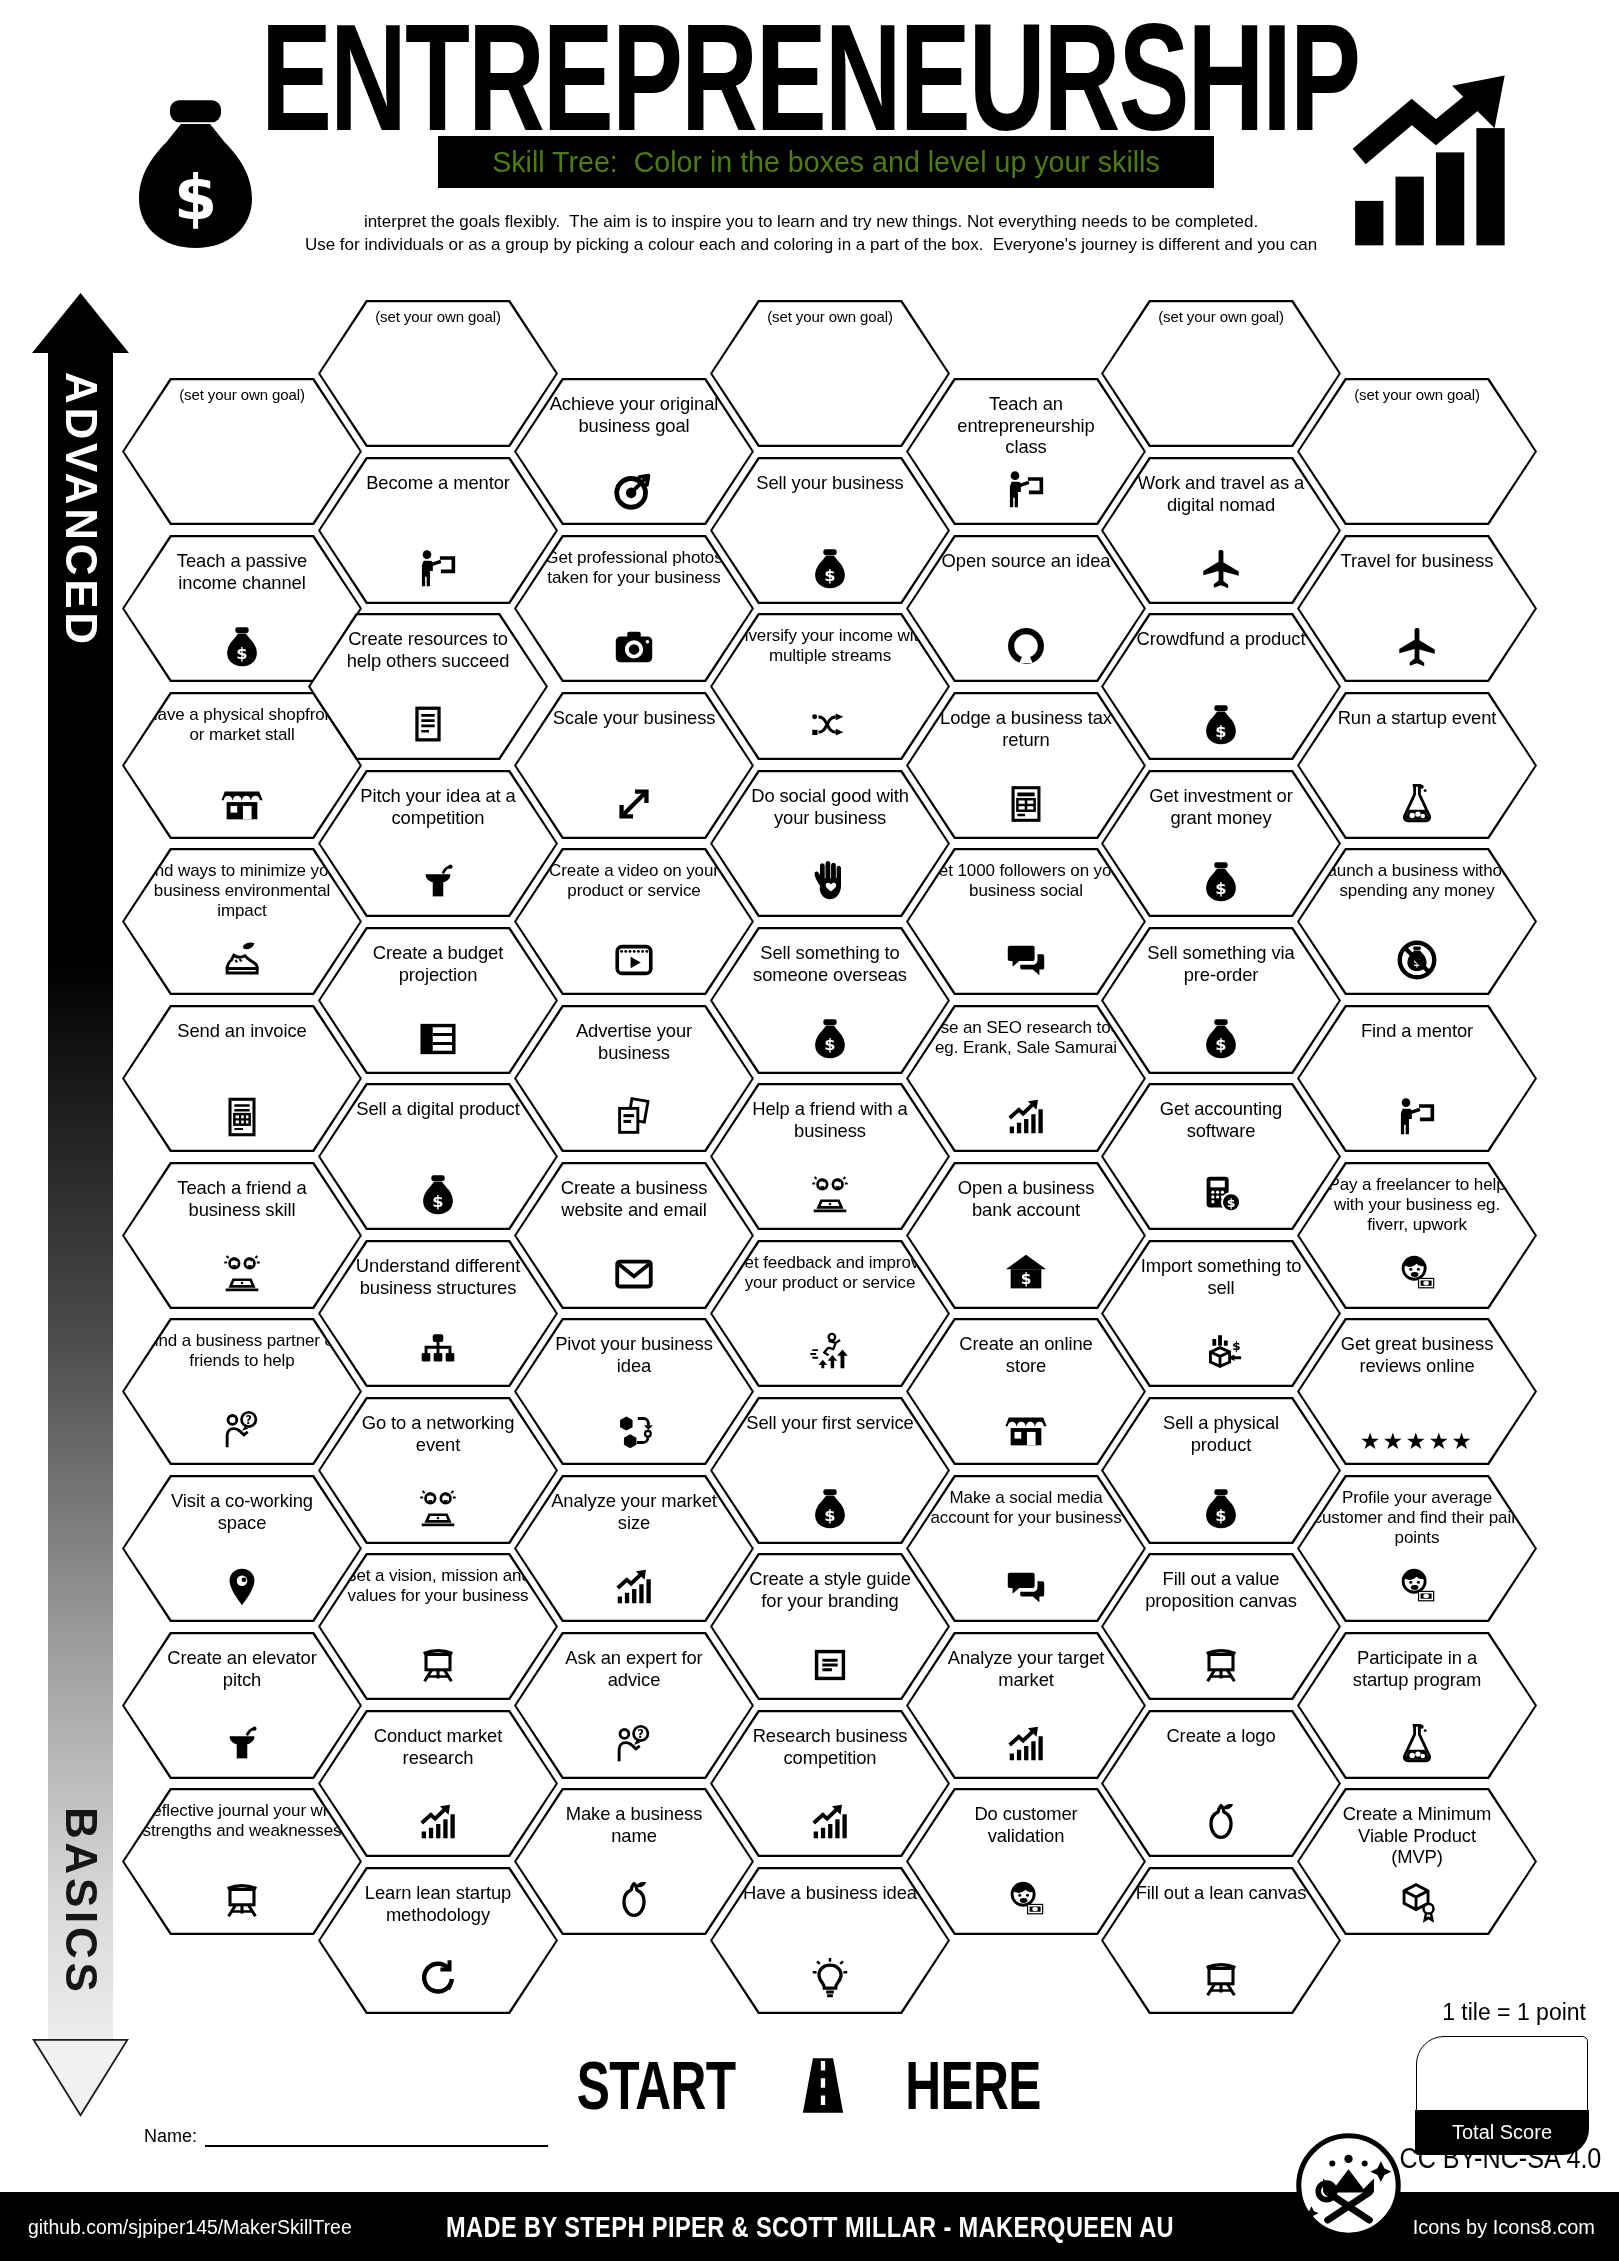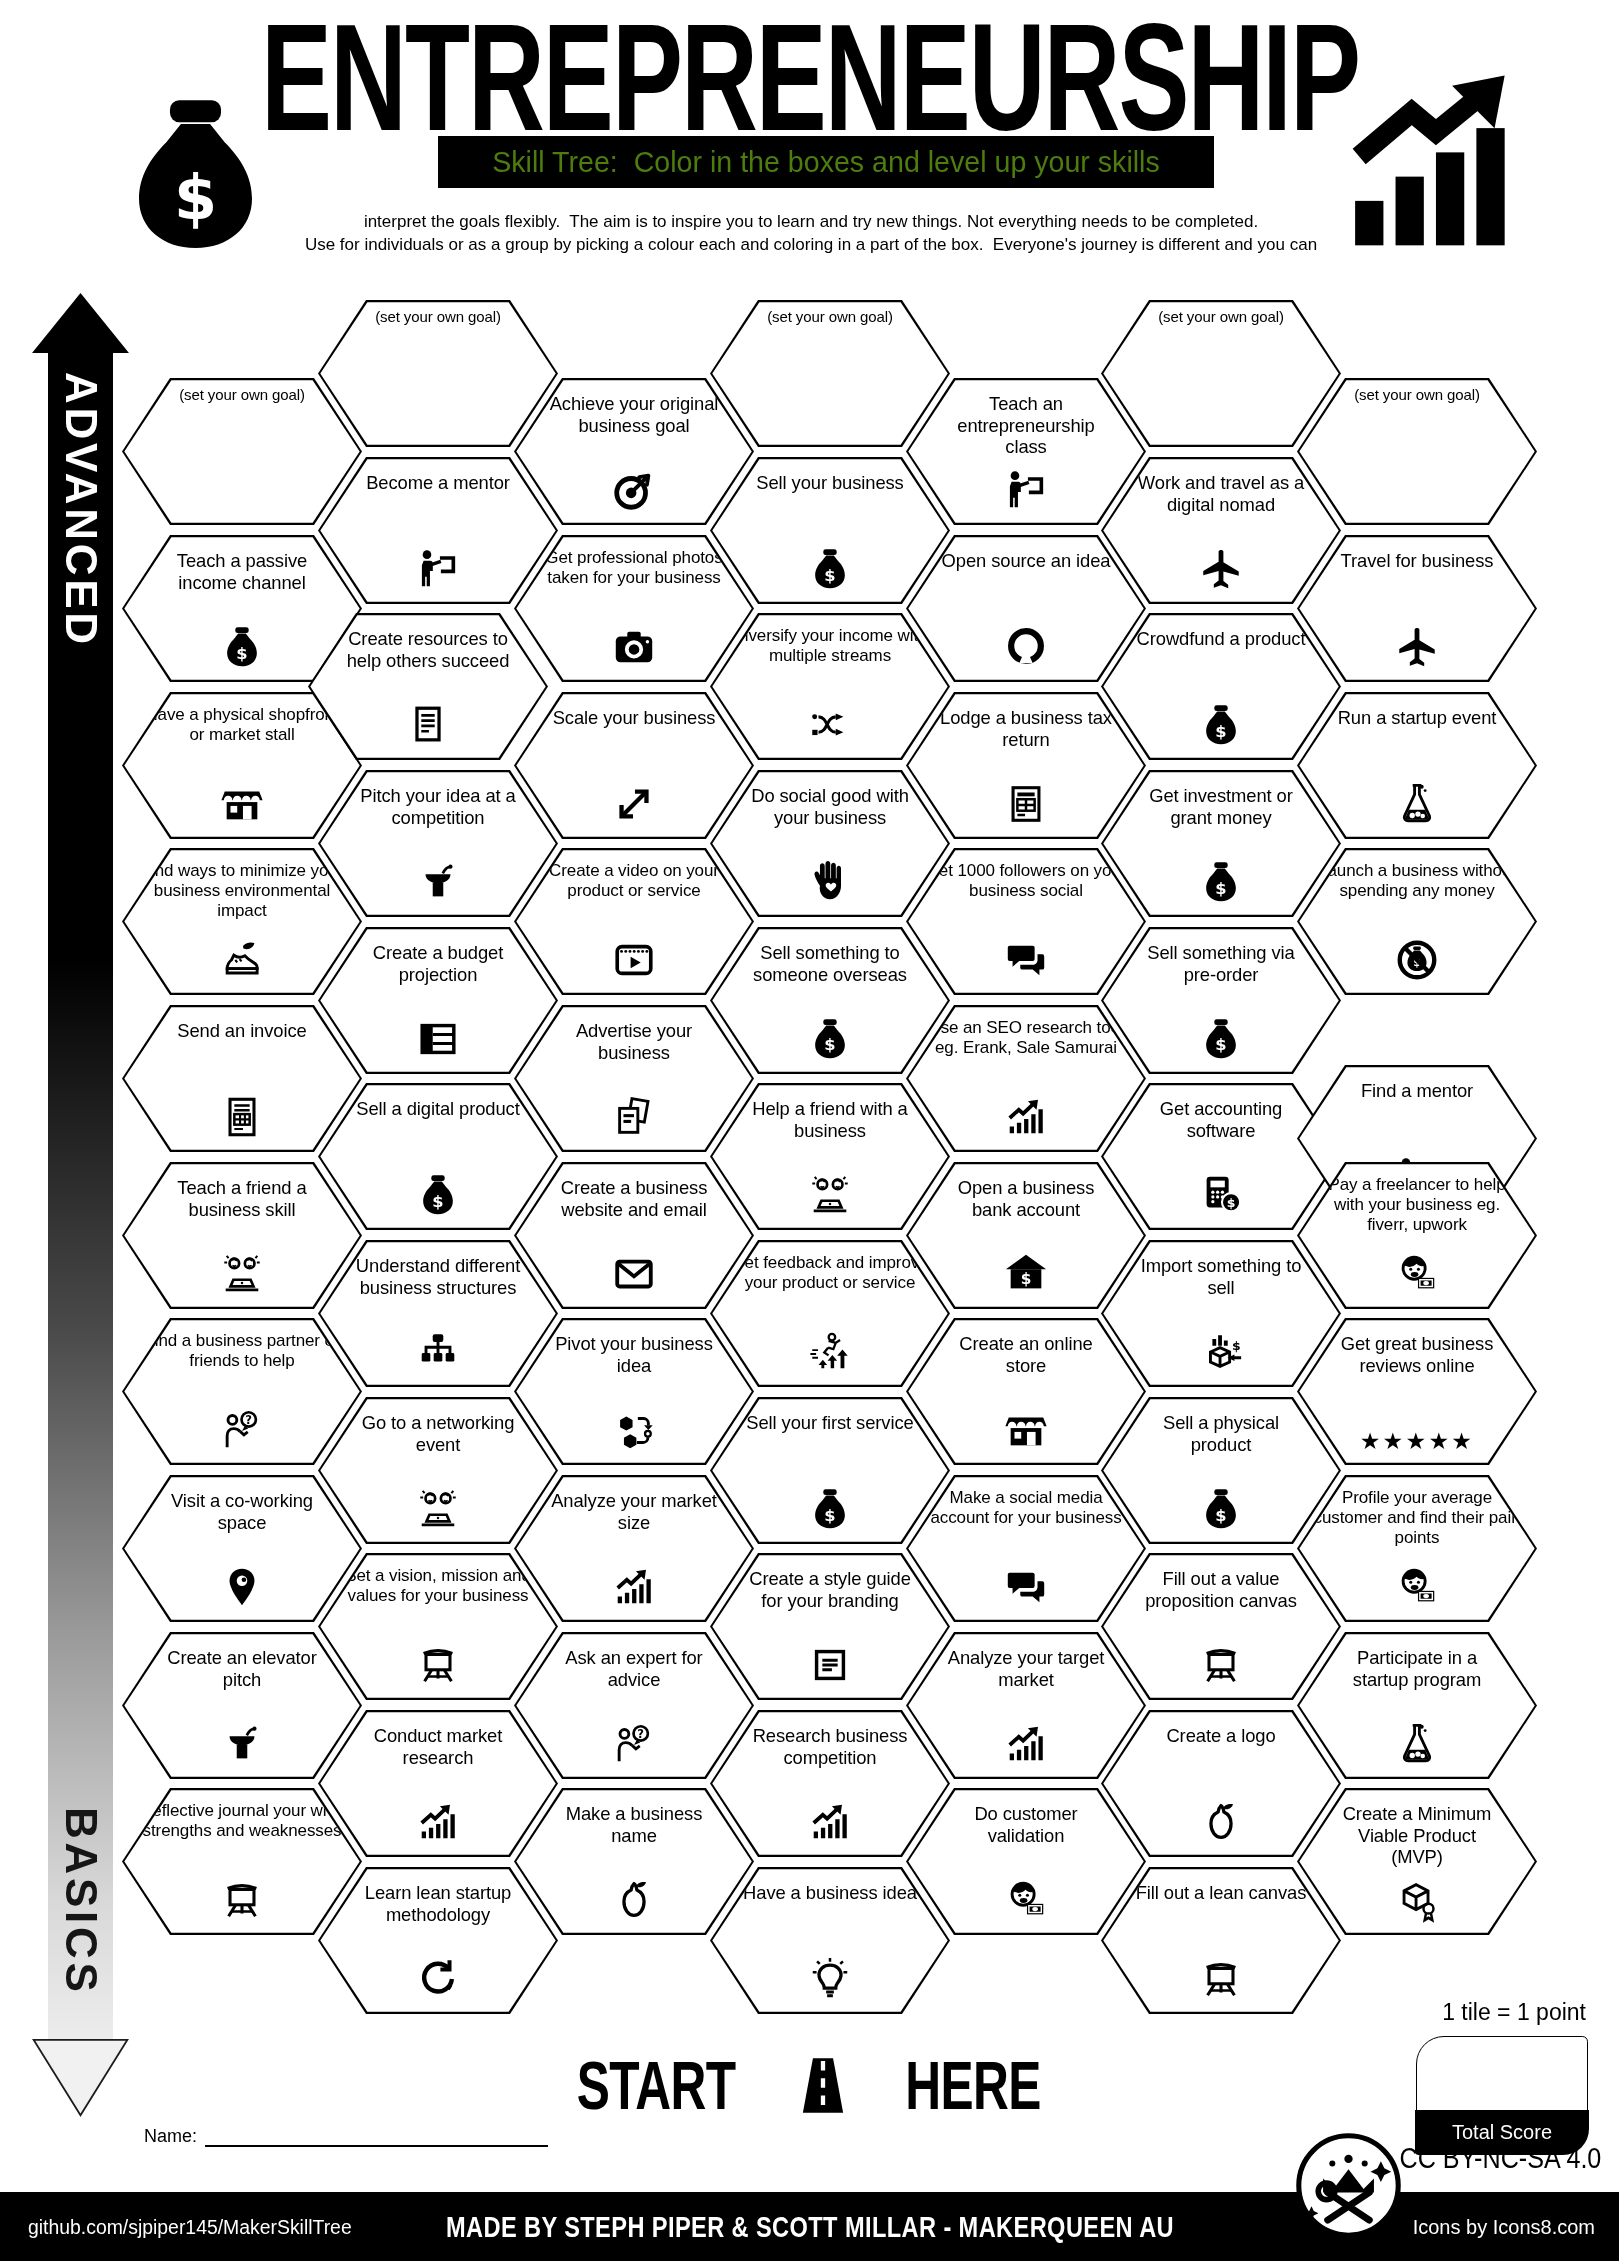--- a/index.html
+++ b/index.html
@@ -1003,21 +1003,21 @@
           <svg class="icn" viewBox="0 0 48 48">
             <rect x="20" y="10" width="8" height="3.5" rx="1.5" fill="#000"></rect>
             <path fill="#000" d="M21 14h6l2.5 3c2.8 2.8 4.5 6 4.5 9.8 0 5-4.2 8.7-10 8.7s-10-3.7-10-8.7c0-3.8 1.7-7 4.5-9.8z"></path>
             <text x="24" y="30" font-size="11" font-weight="bold" fill="#fff" text-anchor="middle">$</text>
             <circle cx="24" cy="24" r="18" fill="none" stroke="#000" stroke-width="4.6"></circle>
             <path d="M11 11 37 37" stroke="#000" stroke-width="4.6"></path>
           </svg>
         </div>
       </div>
     </div>
-    <div class="hex" style="left: 1297px; top: 1065px;">
+    <div class="hex" style="left: 1297px; top: 1005px;">
       <div class="hex-outer"></div>
       <div class="hex-inner">
         <div class="hex-label">Find a mentor</div>
         <div class="icon-holder">
           <svg class="icn" viewBox="0 0 48 48">
             <circle cx="12.5" cy="9" r="4.5" fill="#000"></circle>
             <path d="M9 15.5h7c1.5 0 2.6 1.2 2.6 2.7V26h-3V42h-3.4V32h-1.6v10H7.2V20z" fill="#000"></path>
             <path d="M17 19.5l10-3.5" stroke="#000" stroke-width="3.5" fill="none"></path>
             <path d="M26 12.5h14v14H27" fill="none" stroke="#000" stroke-width="3.8"></path>
           </svg>

